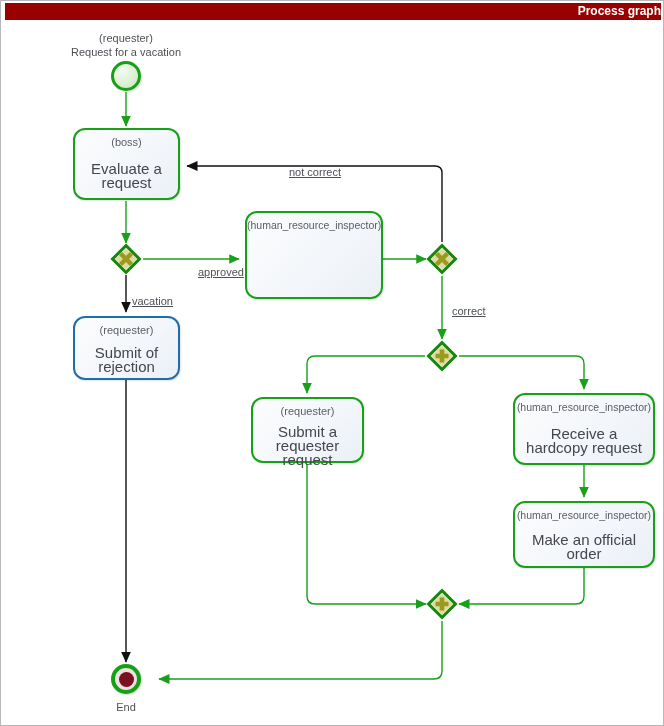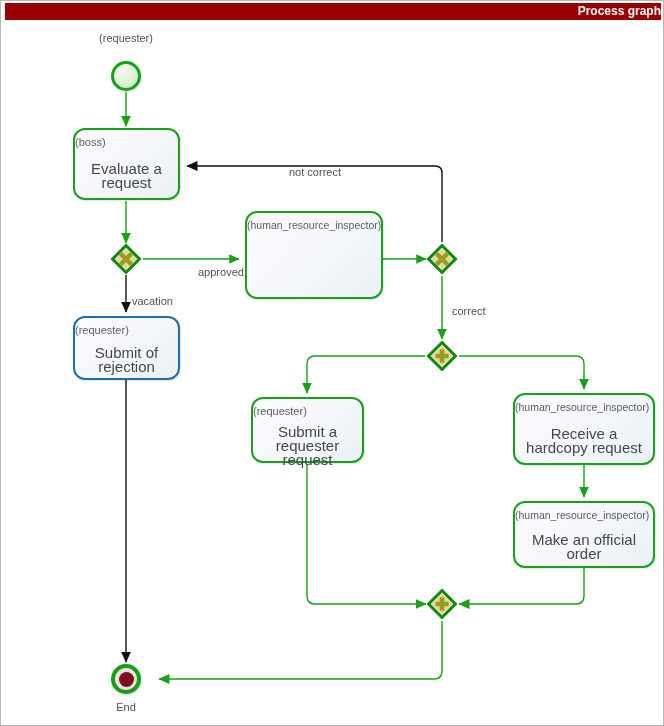--- a/index.html
+++ b/index.html
@@ -40,20 +40,21 @@
     left: 0;
     top: 0;
     width: 664px;
     height: 726px;
   }
   .lbl {
     position: absolute;
     font-size: 11px;
     color: #4d5057;
     white-space: nowrap;
+    text-decoration: underline;
   }
   .node-label {
     position: absolute;
     text-align: center;
     font-size: 11px;
     color: #4d5057;
     line-height: 14px;
     white-space: pre-line;
     pointer-events: none;
   }
@@ -63,21 +64,21 @@
     border: 2px solid #18a018;
     border-radius: 12px;
     background: linear-gradient(135deg,#fbfcfd 0%,#f3f6fa 60%,#eaf0f6 100%);
     box-shadow: 1px 1px 2px rgba(0,0,0,0.12);
   }
   .actbox.blue { border-color: #1f6eaa; }
   .actbox .role {
     position: absolute;
     left: 0; right: 0;
     top: 6px;
-    text-align: left;
+    text-align: center;
     font-size: 11px;
     color: #5a5d64;
   }
   .actbox .name {
     position: absolute;
     left: 3px; right: 3px;
     text-align: center;
     font-size: 15px;
     color: #44474e;
     line-height: 14px;
@@ -163,20 +164,21 @@
 
       <path d="M441,620 L441,670 Q441,678 433,678 L158,678" stroke="#18a018" stroke-width="1.4" fill="none" marker-end="url(#arrG)"></path>
     </svg>
 
     <div class="lbl" style="left:163px;top:265px;margin-left:34px;">approved</div>
     <div class="lbl" style="left:131px;top:294px;">vacation</div>
     <div class="lbl" style="left:288px;top:165px;">not correct</div>
     <div class="lbl" style="left:451px;top:304px;">correct</div>
 
     <div class="node-label" style="left:40px;top:30px;width:170px;">(requester)</div>
+    <div class="node-label" style="left:40px;top:44px;width:170px;">Request for a vacation</div>
     <div class="startnode" style="left:110px;top:60px;"></div>
 
     <div class="actbox" style="left:72px;top:127px;width:107px;height:72px;">
       <div class="role">(boss)</div>
       <div class="name" style="top:32px;">Evaluate a request</div>
     </div>
 
     <div class="gate" style="left:109px;top:242px;">
       <svg width="32" height="32" viewBox="0 0 32 32">
         <polygon points="16,2.5 29.5,16 16,29.5 2.5,16" fill="#cfcf8f" stroke="#13880f" stroke-width="3"></polygon>

